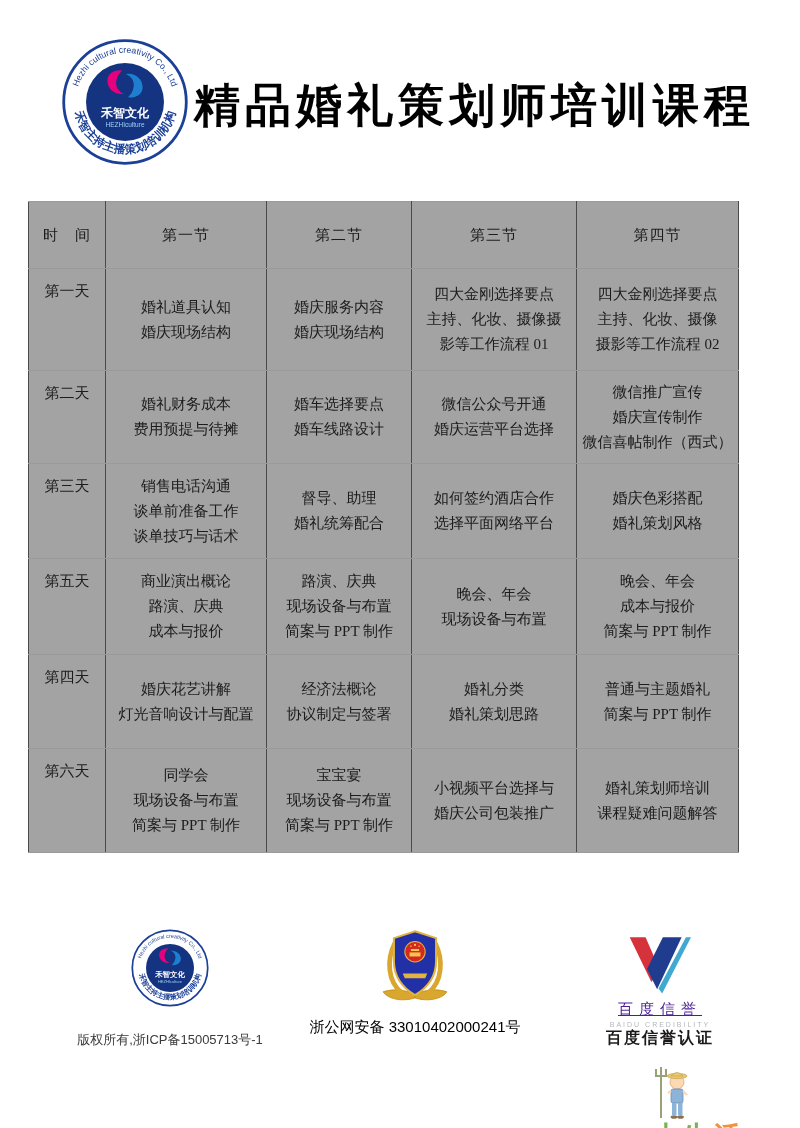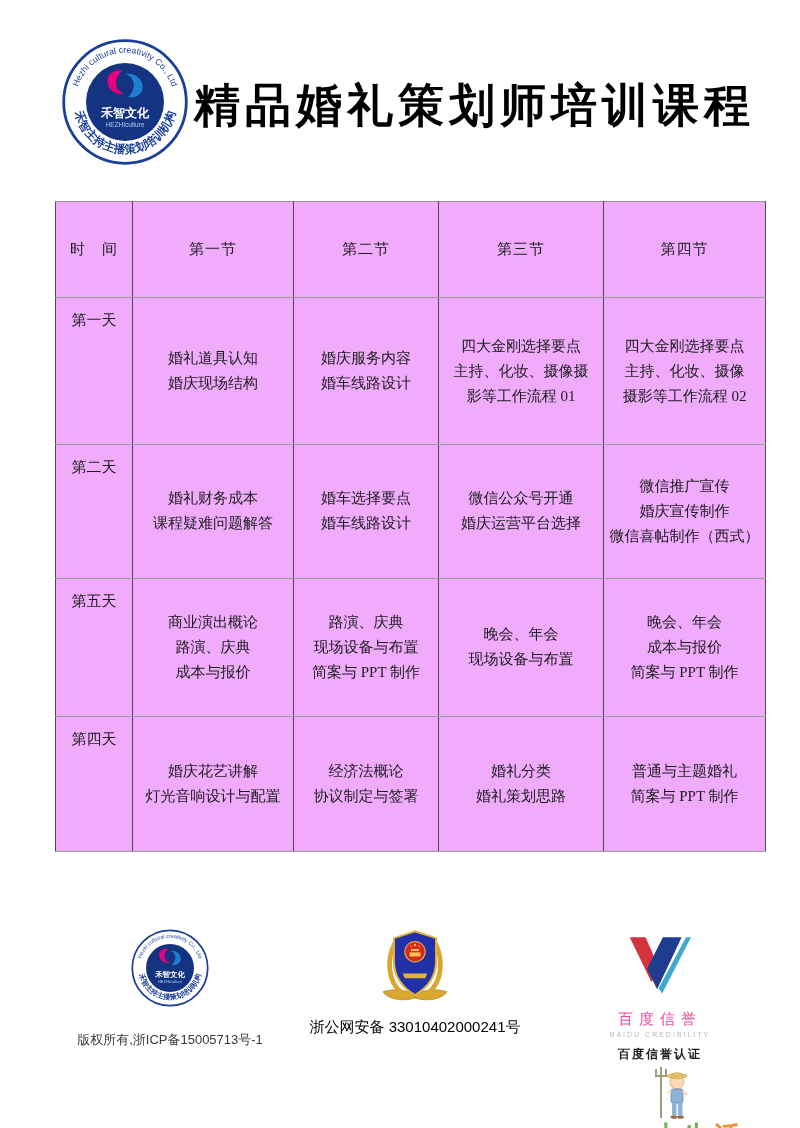--- a/index.html
+++ b/index.html
@@ -6,44 +6,44 @@
   .page{position:relative;width:800px;height:1128px;background:#fff;overflow:hidden;
         font-family:"Liberation Sans",sans-serif;}
 
   
   .logo-main{position:absolute;left:60px;top:37px;width:130px;height:130px;}
   .page-title{position:absolute;left:180px;top:76px;width:575px;text-align:right;
       font-family:"Liberation Serif",serif;font-weight:bold;font-size:46px;
       letter-spacing:5px;color:#000;line-height:60px;white-space:nowrap;}
 
   
-  table.schedule{position:absolute;left:55px;top:201px;width:710px;height:651px;
-      border-collapse:collapse;table-layout:fixed;background:#f0abfc;}
+  table.schedule{position:absolute;left:28px;top:201px;width:710px;height:651px;
+      border-collapse:collapse;table-layout:fixed;background:#a3a3a3;}
   table.schedule td{border-top:1px solid #9a9a9a;border-bottom:1px solid #9a9a9a;
       border-left:1px solid #4a4a4a;border-right:1px solid #4a4a4a;
       font-family:"Liberation Serif",serif;font-size:15px;line-height:25px;
       color:#1c1c1c;text-align:center;vertical-align:middle;
       white-space:pre-line;padding:2px 3px;}
   table.schedule td.day{vertical-align:top;padding-top:10px;}
   table.schedule tr.head td{font-size:15px;letter-spacing:1px;}
 
   
   .f-left{position:absolute;left:68px;top:928px;width:204px;text-align:center;}
   .logo-small{width:80px;height:80px;display:inline-block;}
   .copyright{margin-top:19px;font-size:13px;color:#3a3a3a;letter-spacing:0px;}
 
   .f-center{position:absolute;left:308px;top:923px;width:214px;text-align:center;}
   .badge-svg{width:68px;height:86px;display:inline-block;}
   .police-text{margin-top:5px;font-size:15px;font-weight:normal;color:#000;}
 
   .f-right{position:absolute;left:575px;top:933px;width:170px;text-align:center;}
   .baidu-svg{width:74px;height:62px;display:inline-block;}
-  .baidu-cn{font-size:15px;color:#ec4899;letter-spacing:6px;margin-top:11px;}
+  .baidu-cn{font-size:15px;color:#4c1d95;letter-spacing:6px;margin-top:1px;text-decoration:underline;}
   .baidu-en{font-size:7px;color:#b3b8bd;letter-spacing:2px;margin-top:2px;}
-  .baidu-caption{font-size:12px;font-weight:bold;color:#1a1a1a;margin-top:8px;letter-spacing:2px;}
+  .baidu-caption{font-size:16px;font-weight:bold;color:#1a1a1a;letter-spacing:2px;}
 
   
   .watermark{position:absolute;left:653px;top:1066px;width:145px;height:60px;
       display:flex;align-items:flex-start;flex-direction:column;}
   .wm-cartoon{width:40px;height:56px;flex:0 0 auto;}
   .wm-textcol{margin-left:-2px;}
   .wm-brand{font-family:"Liberation Serif",serif;font-weight:bold;font-size:28px;
       line-height:30px;letter-spacing:3px;white-space:nowrap;}
   .wm-url{font-family:"DejaVu Sans Mono",monospace;font-size:11px;color:#f0a050;
       margin-top:16px;white-space:nowrap;}
@@ -86,39 +86,51 @@
       <td>第一节</td>
       <td>第二节</td>
       <td>第三节</td>
       <td>第四节</td>
     </tr>
     <tr style="height:102px">
       <td class="day">第一天</td>
       <td>婚礼道具认知
 婚庆现场结构</td>
       <td>婚庆服务内容
-婚车线路设计</td>
+婚庆现场结构</td>
       <td>四大金刚选择要点
 主持、化妆、摄像摄
 影等工作流程 01</td>
       <td>四大金刚选择要点
 主持、化妆、摄像
 摄影等工作流程 02</td>
     </tr>
     <tr style="height:93px">
       <td class="day">第二天</td>
       <td>婚礼财务成本
-课程疑难问题解答</td>
+费用预提与待摊</td>
       <td>婚车选择要点
 婚车线路设计</td>
       <td>微信公众号开通
 婚庆运营平台选择</td>
       <td>微信推广宣传
 婚庆宣传制作
 微信喜帖制作（西式）</td>
+    </tr>
+    <tr style="height:95px">
+      <td class="day">第三天</td>
+      <td>销售电话沟通
+谈单前准备工作
+谈单技巧与话术</td>
+      <td>督导、助理
+婚礼统筹配合</td>
+      <td>如何签约酒店合作
+选择平面网络平台</td>
+      <td>婚庆色彩搭配
+婚礼策划风格</td>
     </tr>
     <tr style="height:96px">
       <td class="day">第五天</td>
       <td>商业演出概论
 路演、庆典
 成本与报价</td>
       <td>路演、庆典
 现场设备与布置
 简案与 PPT 制作</td>
       <td>晚会、年会
@@ -130,20 +142,33 @@
     <tr style="height:94px">
       <td class="day">第四天</td>
       <td>婚庆花艺讲解
 灯光音响设计与配置</td>
       <td>经济法概论
 协议制定与签署</td>
       <td>婚礼分类
 婚礼策划思路</td>
       <td>普通与主题婚礼
 简案与 PPT 制作</td>
+    </tr>
+    <tr style="height:104px">
+      <td class="day">第六天</td>
+      <td>同学会
+现场设备与布置
+简案与 PPT 制作</td>
+      <td>宝宝宴
+现场设备与布置
+简案与 PPT 制作</td>
+      <td>小视频平台选择与
+婚庆公司包装推广</td>
+      <td>婚礼策划师培训
+课程疑难问题解答</td>
     </tr>
   </tbody>
     </table>
 
   <div class="f-left">
     <svg class="logo-small" viewBox="0 0 140 140">
       <circle cx="70" cy="70" r="66" fill="#ffffff" stroke="#1c4098" stroke-width="3"></circle>
       <circle cx="70" cy="70" r="42" fill="#143380"></circle>
       <path id="arcT2" d="M 17,70 A 53,53 0 0 1 123,70" fill="none"></path>
       <text font-size="9.5" fill="#1c4098" font-family="Liberation Sans, sans-serif">

